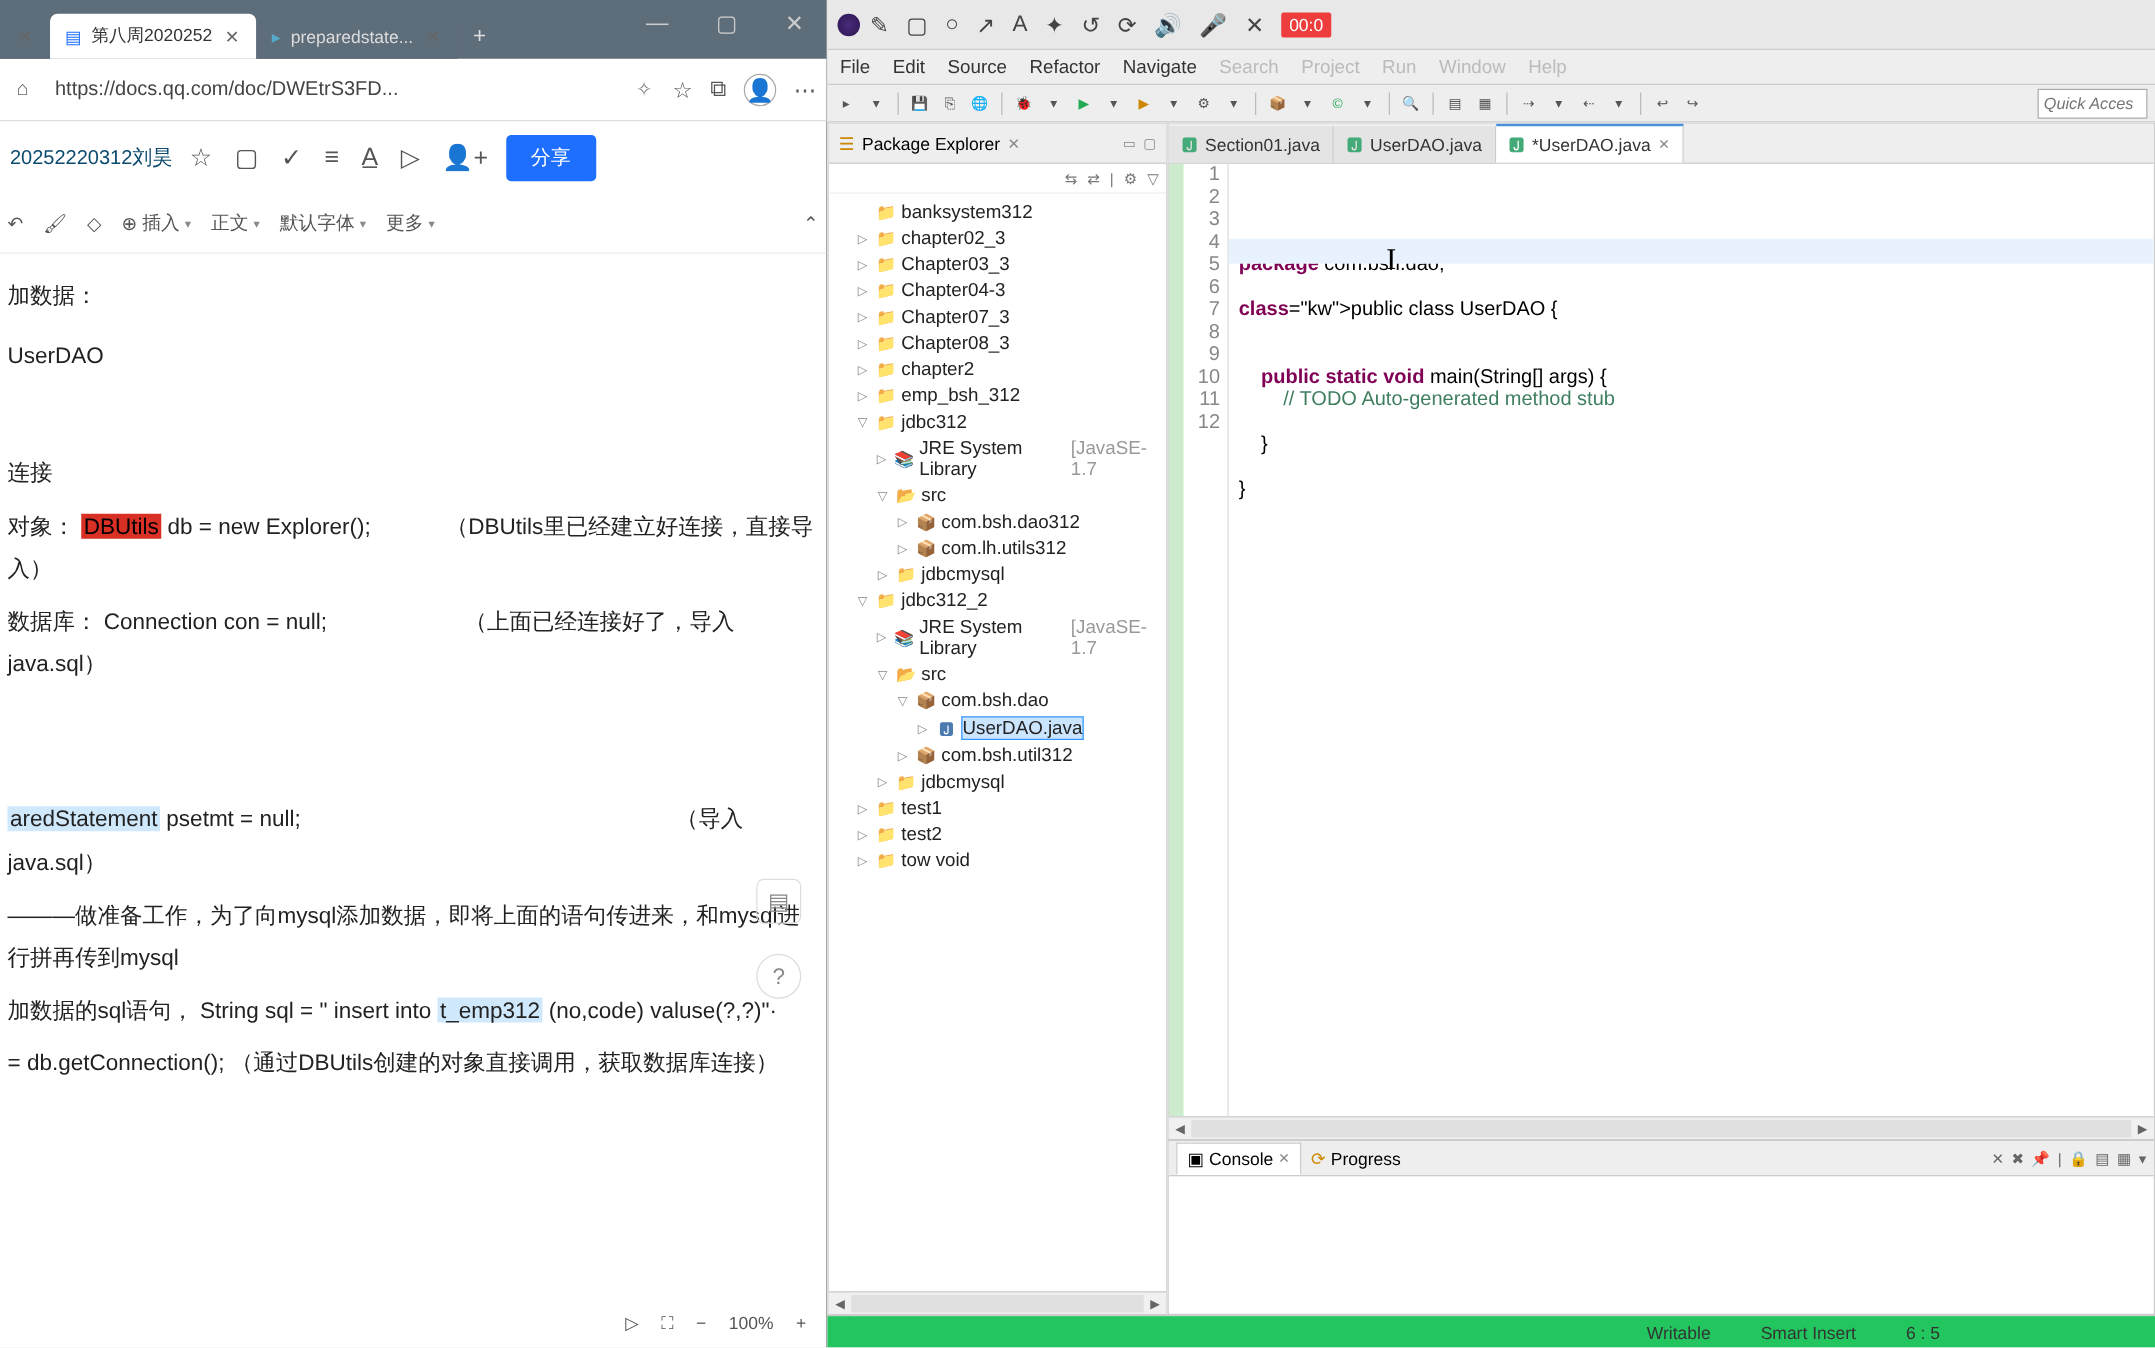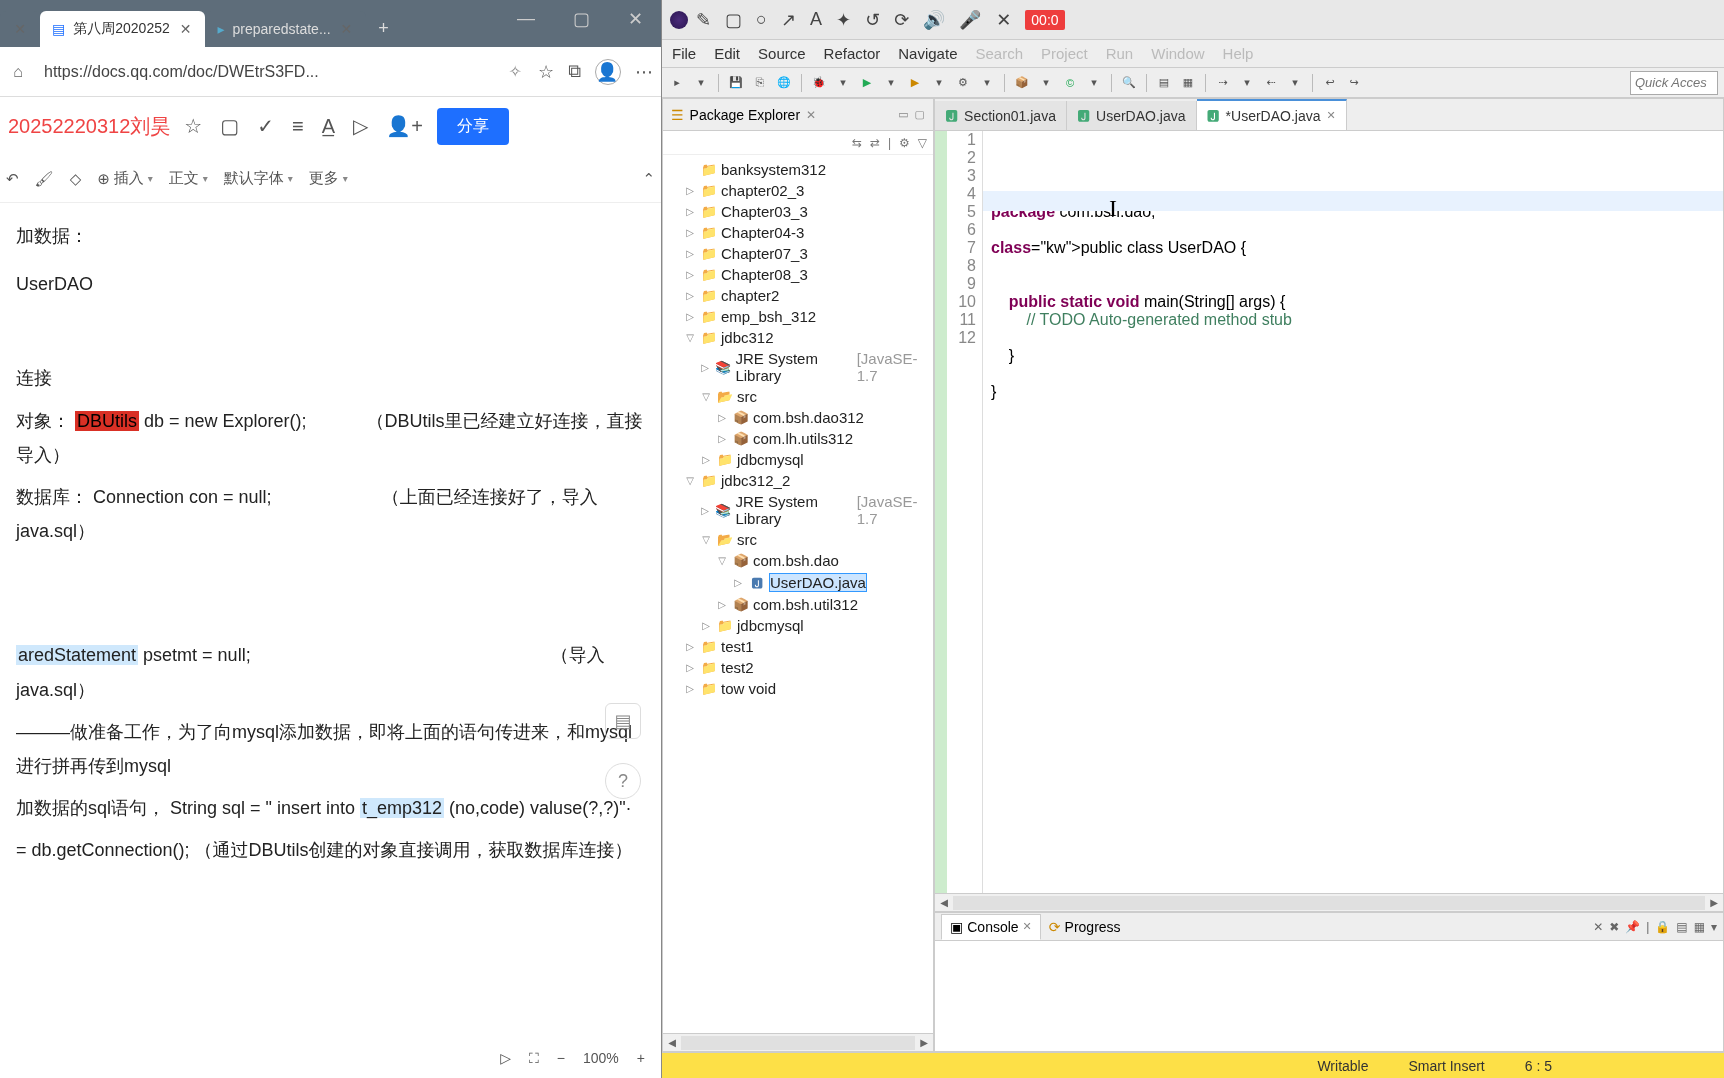--- a/index.html
+++ b/index.html
@@ -12,27 +12,27 @@
 .tab-close{font-size:14px;color:#666;padding:0 2px}
 .tab-new{color:#ddd;padding:8px 12px;font-size:18px}
 .browser-controls{position:absolute;top:4px;right:8px;display:flex;gap:18px;color:#ccc}
 .browser-controls span{font-size:18px;padding:4px 10px}
 .addr-bar{height:50px;background:#fff;display:flex;align-items:center;padding:0 8px;gap:10px;border-bottom:1px solid #ddd}
 .addr-url{flex:1;font-size:16px;color:#444;padding:6px;display:flex;align-items:center;gap:13px}
 .addr-icon{width:20px;text-align:center;color:#666}
 .toolbar-icons{display:flex;gap:14px;align-items:center}
 .toolbar-icons span{color:#555;font-size:18px}
 .doc-header{height:58px;display:flex;align-items:center;padding:0 8px;gap:14px}
-.doc-title{font-size:20px;color:#ef4444}
+.doc-title{font-size:16px;color:#0c4a6e}
 .doc-icons{display:flex;gap:18px;align-items:center;color:#555;font-size:20px}
 .share-btn{background:#1e6fff;color:#fff;padding:8px 20px;border-radius:4px;font-size:16px}
 .doc-toolbar{height:48px;display:flex;align-items:center;padding:0 6px;gap:16px;border-bottom:1px solid #eee}
 .tb-item{color:#555;font-size:15px;display:flex;align-items:center;gap:4px}
 .tb-chevron{font-size:10px;color:#888}
-.doc-content{flex:1;overflow:auto;padding:16px 16px;font-size:18px;line-height:1.9;color:#222;position:relative}
+.doc-content{flex:1;overflow:auto;padding:16px 6px;font-size:18px;line-height:1.9;color:#222;position:relative}
 .doc-content p{margin-bottom:4px}
 .hl-red{background:#d93025;color:#000;padding:0 2px}
 .hl-blue{background:#cfe8fc;padding:0 2px}
 .float-box{position:absolute;right:20px;top:500px;border:1px solid #ddd;border-radius:6px;width:36px;height:36px;display:flex;align-items:center;justify-content:center;color:#888}
 .float-box2{position:absolute;right:20px;top:560px;border:1px solid #ddd;border-radius:50%;width:36px;height:36px;display:flex;align-items:center;justify-content:center;color:#888}
 .doc-footer{height:40px;display:flex;align-items:center;justify-content:flex-end;gap:18px;padding:0 16px;color:#555;font-size:14px}
 
 .right-pane{width:1062px;height:1078px;background:#f5f5f5;display:flex;flex-direction:column}
 .eclipse-top{height:40px;background:#e8e8e8;display:flex;align-items:center;padding:0 8px;gap:8px;border-bottom:1px solid #ccc}
 .eclipse-logo{width:18px;height:18px;background:radial-gradient(#4a2b7a,#2a1550);border-radius:50%}
@@ -80,21 +80,21 @@
 .kw{color:#7f0055;font-weight:bold}
 .cm{color:#3f7f5f}
 .cursor-line{background:#e8f2fe;position:absolute;left:0;right:0;height:20px;top:60px}
 .text-cursor{position:absolute;left:126px;top:64px;font-size:24px;color:#000;font-family:serif}
 .console-area{height:140px;border:1px solid #ccc;display:flex;flex-direction:column;background:#fff}
 .console-tabs{height:28px;display:flex;align-items:center;background:#eee;border-bottom:1px solid #ccc;padding:0 6px;font-size:14px}
 .console-tab{padding:4px 8px;display:flex;align-items:center;gap:4px}
 .console-tab.active{background:#fff;border:1px solid #ccc;border-bottom:1px solid #fff}
 .console-tools{margin-left:auto;display:flex;gap:6px;font-size:12px;color:#666}
 .console-content{flex:1;padding:4px 8px;font-size:14px;color:#888}
-.status-bar{height:26px;background:#fde047;border-top:1px solid #ccc;display:flex;align-items:center;padding:0 12px;font-size:14px;color:#333;gap:40px}
+.status-bar{height:26px;background:#22c55e;border-top:1px solid #ccc;display:flex;align-items:center;padding:0 12px;font-size:14px;color:#333;gap:40px}
 .status-spacer{flex:1}
 </style>
 </head>
 <body>
 
 <div class="left-pane">
   <div class="browser-top">
     <div class="tab inactive" style="width:40px;justify-content:center">
         <span class="tab-close">✕</span>
       </div>

